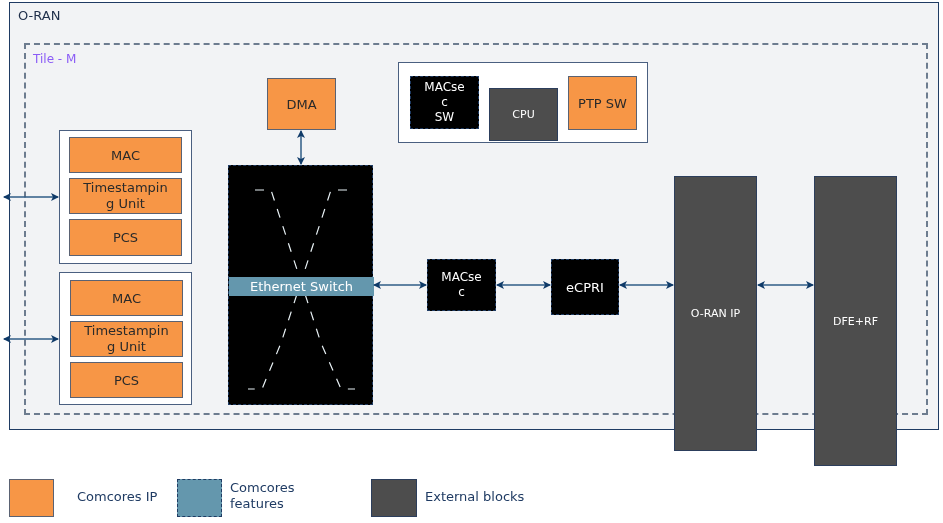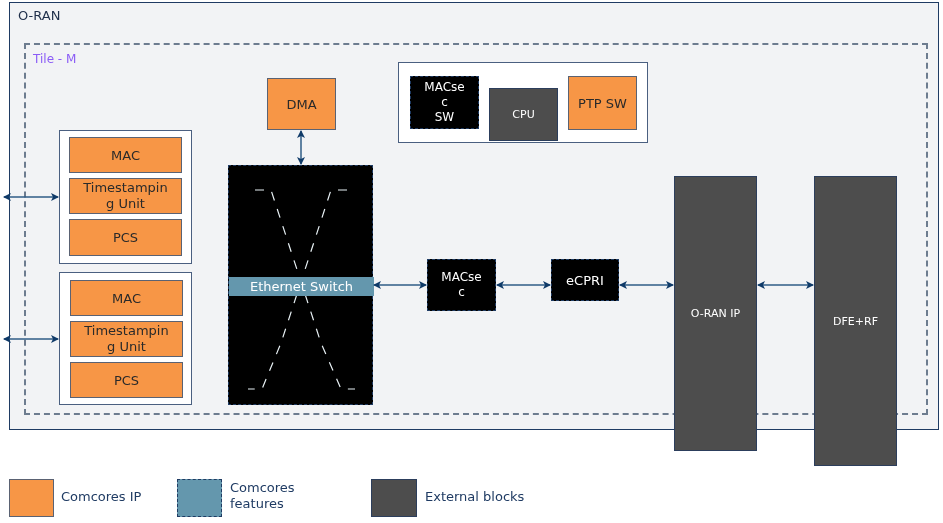--- a/index.html
+++ b/index.html
@@ -66,21 +66,21 @@
       <polyline points="26,24 42,24 92,177 112,223 126,223"></polyline>
       <polyline points="118,24 102,24 52,177 33,223 19,223"></polyline>
     </g>
   </svg>
   <div class="abs" style="left:0;top:111px;width:145px;text-align:center;font-size:13px;color:#ffffff;background:#6497ad;padding:2px 0;">Ethernet Switch</div>
 </div>
 
 <div class="abs box teal" style="left:427px;top:259px;width:69px;height:52px;white-space:pre;font-size:12px;line-height:15px;"><span>MACse
 c</span></div>
 
-<div class="abs box teal" style="left:551px;top:259px;width:68px;height:42px;font-size:13px;justify-content:center;">
+<div class="abs box teal" style="left:551px;top:259px;width:68px;height:56px;font-size:13px;justify-content:center;">
     <span>eCPRI</span>
   </div>
 
 <div class="abs box dark" style="left:674px;top:164px;width:83px;height:275px;">
     <span>O-RAN IP</span>
   </div>
 
 <div class="abs box dark" style="left:814px;top:164px;width:83px;height:290px;">
     <span>DFE+RF</span>
   </div>
@@ -96,18 +96,18 @@
     <line x1="4" y1="339" x2="58" y2="339" marker-start="url(#ah)" marker-end="url(#ah)"></line>
     <line x1="301" y1="131" x2="301" y2="164" marker-start="url(#ah)" marker-end="url(#ah)"></line>
     <line x1="374" y1="285" x2="426" y2="285" marker-start="url(#ah)" marker-end="url(#ah)"></line>
     <line x1="497" y1="285" x2="550" y2="285" marker-start="url(#ah)" marker-end="url(#ah)"></line>
     <line x1="620" y1="285" x2="673" y2="285" marker-start="url(#ah)" marker-end="url(#ah)"></line>
     <line x1="758" y1="285" x2="813" y2="285" marker-start="url(#ah)" marker-end="url(#ah)"></line>
   </g>
 </svg>
 
 <div class="abs" style="left:9px;top:479px;width:45px;height:38px;background:#f79646;border:1px solid #5a6273;"></div>
-<div class="abs legend-text" style="left:61px;top:489px;">Comcores IP</div>
+<div class="abs legend-text" style="left:77px;top:489px;">Comcores IP</div>
 <div class="abs" style="left:177px;top:479px;width:45px;height:38px;background:#6497ad;border:1.5px dashed #1f3b63;"></div>
 <div class="abs legend-text" style="left:230px;top:480px;white-space:pre;">Comcores
 features</div>
 <div class="abs" style="left:371px;top:479px;width:46px;height:38px;background:#4d4d4d;border:1px solid #2c3e5c;"></div>
 <div class="abs legend-text" style="left:425px;top:489px;">External blocks</div>
 
 </body></html>

